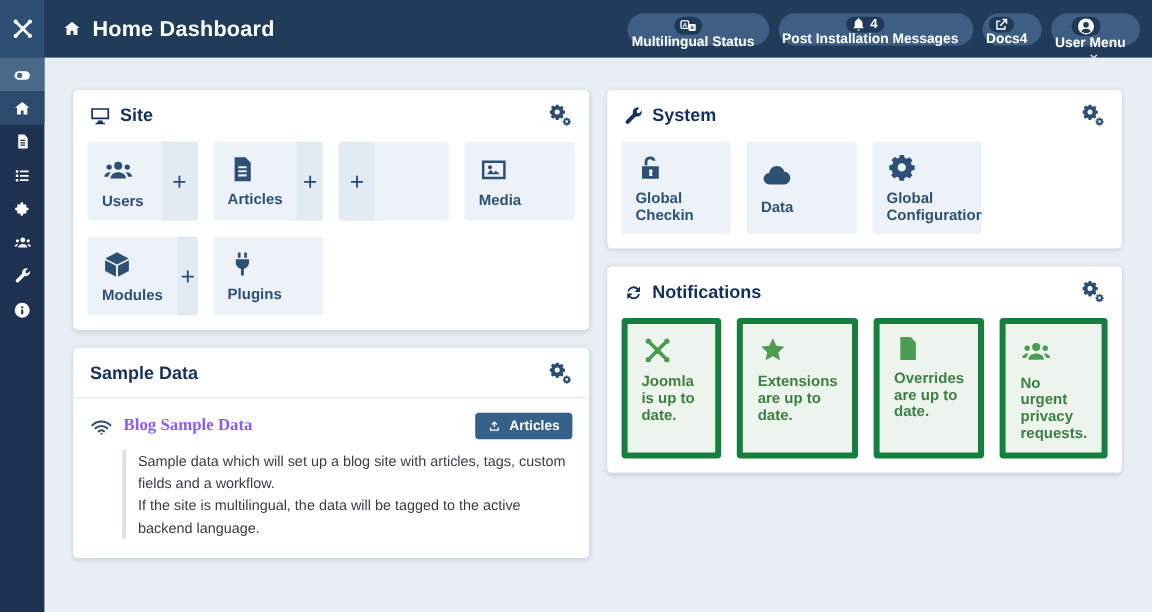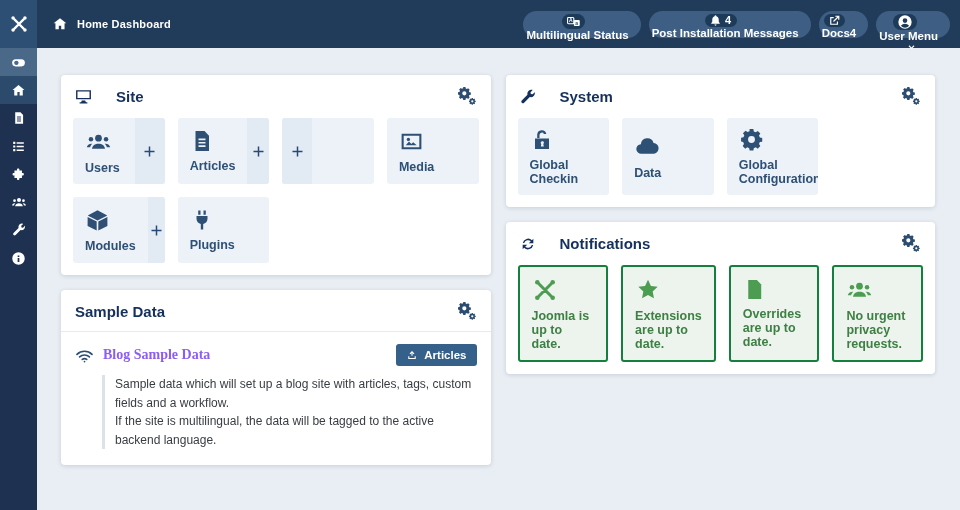--- a/index.html
+++ b/index.html
@@ -6,21 +6,21 @@
     font-family:"Liberation Sans",sans-serif;background:#e9eef4;}
   *{box-sizing:border-box;}
   svg{display:block;}
 
   
   .topbar{position:absolute;left:0;top:0;width:960px;height:48px;background:#213c5b;z-index:10;
     display:flex;align-items:center;}
   .logo-box{width:37px;height:48px;background:#2d4f73;display:flex;align-items:center;justify-content:center;
     color:#fff;cursor:pointer;flex:0 0 37px;}
   .crumb{display:flex;align-items:center;gap:9px;color:#fff;margin-left:15px;}
-  .crumb .title{font-size:11px;font-weight:bold;letter-spacing:.2px;}
+  .crumb .title{font-size:18px;font-weight:bold;letter-spacing:.2px;}
   .pills{margin-left:auto;display:flex;align-items:center;gap:8px;padding-right:10px;}
   .pill{display:flex;align-items:center;background:#3e5f83;border-radius:14px;padding:3px;padding-right:12px;
     color:#fff;cursor:pointer;height:27px;flex-direction:column;}
   .pill .ih{background:#1d3a59;border-radius:11px;height:21px;min-width:21px;display:flex;align-items:center;
     justify-content:center;gap:3px;padding:0 4px;margin-right:8px;}
   .pill .lbl{font-size:11.5px;font-weight:bold;white-space:nowrap;}
   .pill .badge{font-size:11px;font-weight:bold;color:#fff;padding-right:2px;}
   .pill .chev{margin-left:6px;}
 
   
@@ -28,34 +28,34 @@
   .side-item{width:37px;height:28px;display:flex;align-items:center;justify-content:center;color:#fff;cursor:pointer;}
   .side-item.toggler{background:#4a6888;}
   .side-item.active{background:#2c4b6c;}
 
   
   .main{position:absolute;left:37px;top:48px;right:0;bottom:0;padding:27px 25px 0 24px;
     display:grid;grid-template-columns:1fr 1fr;gap:15px;align-content:start;overflow:hidden;}
   .col{display:flex;flex-direction:column;gap:15px;min-width:0;}
 
   .card{background:#fff;border-radius:4px;box-shadow:0 1px 4px rgba(26,43,66,.16);}
-  .card-header{display:flex;align-items:center;gap:24px;padding:12px 14px 10px;}
+  .card-header{display:flex;align-items:center;gap:8px;padding:12px 14px 10px;}
   .card-header .hicon{color:#15305c;}
   .card-title{font-size:15px;font-weight:bold;color:#15305c;}
   .cogs{margin-left:auto;color:#2c4d71;cursor:pointer;}
   .hdr-line{border-bottom:1px solid #e7eaee;}
 
   .tiles{padding:2px 12px 12px;display:grid;grid-template-columns:1fr 1fr 1fr 1fr;gap:13px;}
   .tile{background:#edf2f8;border-radius:3px;display:flex;min-height:66px;cursor:pointer;overflow:hidden;}
   .tile-main{flex:1;padding:9px 12px;display:flex;flex-direction:column;justify-content:center;gap:6px;color:#2e5075;}
   .tile-label{font-size:12.5px;font-weight:bold;color:#2e5075;}
   .tile-add{width:30px;background:#e2eaf3;display:flex;align-items:center;justify-content:center;color:#24497a;}
 
-  .ntile{background:#ecf4ed;border:2px solid #15803d;border-radius:3px;min-height:66px;cursor:pointer;
-    padding:9px 12px;display:flex;flex-direction:column;justify-content:center;gap:6px;}
+  .ntile{background:#ecf4ed;border:5px solid #15803d;border-radius:3px;min-height:66px;cursor:pointer;
+    padding:9px 12px;display:flex;flex-direction:column;gap:6px;}
   .ntile .nicon{color:#4c9c52;}
   .ntile .tile-label{color:#3e8044;}
 
   .sample-body{padding:12px 14px 16px;}
   .sample-head{display:flex;align-items:center;gap:9px;}
   .sample-title{font-size:14px;font-weight:bold;color:#8b5cf6;font-family:Liberation Serif, serif;}
   .wifi{color:#2c4d71;}
   .install-btn{margin-left:auto;background:#35608a;color:#fff;border:none;border-radius:3px;
     font-family:"Liberation Sans",sans-serif;font-size:11.5px;font-weight:bold;padding:5px 10px;
     display:flex;gap:6px;align-items:center;cursor:pointer;}

